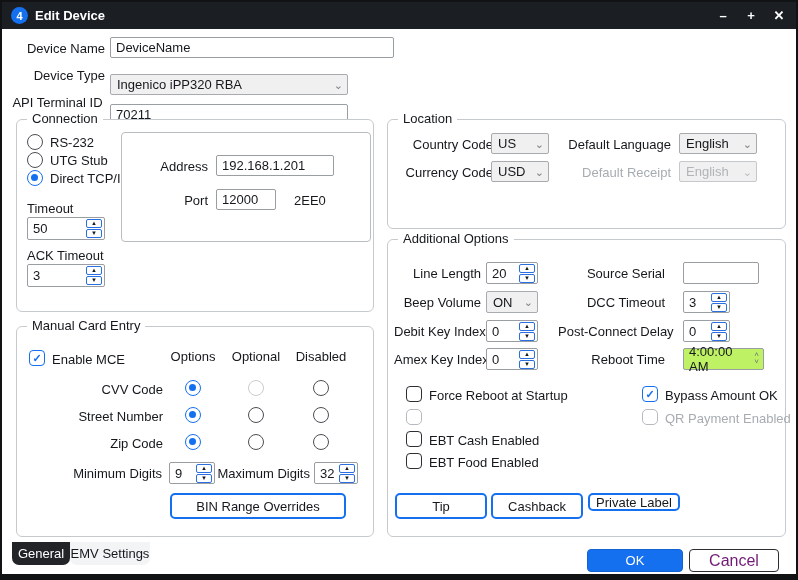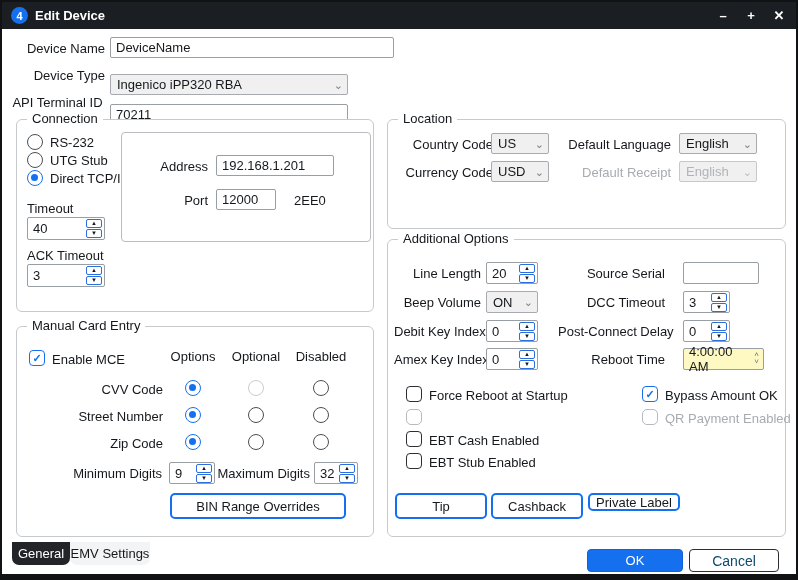--- a/index.html
+++ b/index.html
@@ -23,33 +23,33 @@
   .group { position:absolute; border:1px solid #c7cacd; border-radius:6px; background:#fff; }
   .legend { position:absolute; top:-9px; left:10px; background:#fff; padding:0 5px; font-size:13px; color:#15181c; white-space:nowrap; }
   .innerbox { position:absolute; border:1px solid #b9bcc0; border-radius:4px; background:#fff; }
   .dd { position:absolute; display:flex; align-items:center; justify-content:space-between; border:1px solid #a7abaf; border-radius:2px; background:#f0f0f0; font-size:13px; color:#15181c; padding:0 4px 0 6px; }
   .dd .chev { font-size:11px; color:#7a7f84; line-height:10px; }
   .dd.grayed { color:#b0b4b8; border-color:#c6c9cc; }
   .dd.grayed .chev { color:#b7bbbf; }
   .spin { position:absolute; display:flex; align-items:center; justify-content:space-between; border:1px solid #999ea3; border-radius:2px; background:#fff; padding:1px 2px 1px 5px; font-size:13px; color:#15181c; }
   .sbcol { display:flex; flex-direction:column; gap:1px; }
   .sbtn { width:16px; height:9px; border:1px solid #2a6ee0; border-radius:2px; background:#fff; color:#14171b; font-size:6px; line-height:7px; text-align:center; }
-  .timebox { position:absolute; display:flex; align-items:center; justify-content:space-between; border:1px solid #999ea3; border-radius:2px; background:#fef9c3; padding:0 4px 0 5px; font-size:13px; color:#15181c; }
+  .timebox { position:absolute; display:flex; align-items:center; justify-content:space-between; border:1px solid #999ea3; border-radius:2px; background:#bef264; padding:0 4px 0 5px; font-size:13px; color:#15181c; }
   .carets { display:flex; flex-direction:column; line-height:6px; }
   .caret { font-size:8px; color:#6d7control278; color:#6d7278; height:7px; }
   .cb { position:absolute; width:16px; height:16px; border:1.6px solid #2b2f33; border-radius:4px; background:#fff; display:flex; align-items:center; justify-content:center; font-size:11px; font-weight:bold; color:transparent; }
   .cb.checked { border-color:#1570EF; color:#1570EF; }
   .cb.off { border-color:#b6babe; border-radius:5px; }
   .rb { position:absolute; width:16px; height:16px; border:1.6px solid #4a4f54; border-radius:50%; background:#fff; }
   .rb.sel { border-color:#1570EF; }
   .rb.sel::after { content:""; position:absolute; left:2.6px; top:2.6px; width:7.5px; height:7.5px; border-radius:50%; background:#1570EF; }
   .rb.off { border-color:#c9ccd0; }
   .btn { position:absolute; display:flex; align-items:center; justify-content:center; background:#fff; border:2px solid #1570EF; border-radius:5px; font-size:13px; color:#15181c; cursor:default; }
   .okbtn { position:absolute; display:flex; align-items:center; justify-content:center; background:#1570EF; border:1px solid #1262d1; border-radius:4px; color:#fff; font-size:13px; }
-  .cancelbtn { position:absolute; display:flex; align-items:center; justify-content:center; background:#fff; border:1.5px solid #2b2f33; border-radius:4px; color:#0c4a6e; font-size:14px; }
+  .cancelbtn { position:absolute; display:flex; align-items:center; justify-content:center; background:#fff; border:1.5px solid #2b2f33; border-radius:4px; color:#701a75; font-size:16px; }
   .tab { position:absolute; display:flex; align-items:center; justify-content:center; font-size:13px; border-radius:0 0 7px 7px; }
   .tab.active { background:#222428; color:#fff; }
   .tab.idle { background:#f3f4f6; color:#15181c; }
 </style>
 </head>
 <body>
 
 <div class="window">
 
   <div class="titlebar">
@@ -89,21 +89,21 @@
     <div class="innerbox" style="left:104px; top:12px; width:250px; height:110px;">
       <div class="lbl r" style="left:8px; top:26px; width:78px;">Address</div>
       <input class="txt" style="left: 94px; top: 22px; width: 118px; height: 21px;" value="192.168.1.201">
       <div class="lbl r" style="left:8px; top:60px; width:78px;">Port</div>
       <input class="txt" style="left: 94px; top: 56px; width: 60px; height: 21px;" value="12000">
       <div class="lbl" style="left:172px; top:60px;">2EE0</div>
     </div>
 
     <div class="lbl" style="left:10px; top:81px;">Timeout</div>
     <div class="spin" style="left:10px; top:97px; width:78px; height:23px;">
-      <span>40</span>
+      <span>50</span>
       <span class="sbcol">
         <span class="sbtn">▲</span>
         <span class="sbtn">▼</span>
       </span>
     </div>
 
     <div class="lbl" style="left:10px; top:128px;">ACK Timeout</div>
     <div class="spin" style="left:10px; top:144px; width:78px; height:23px;">
       <span>3</span>
       <span class="sbcol">
@@ -215,21 +215,21 @@
 
     <span class="cb off" style="left:18px; top:169px;"></span>
 
     <span class="cb off" style="left:254px; top:169px;"></span>
     <div class="lbl dis" style="left:277px; top:171px;">QR Payment Enabled</div>
 
     <span class="cb" style="left:18px; top:191px;"></span>
     <div class="lbl" style="left:41px; top:193px;">EBT Cash Enabled</div>
 
     <span class="cb" style="left:18px; top:213px;"></span>
-    <div class="lbl" style="left:41px; top:215px;">EBT Stub Enabled</div>
+    <div class="lbl" style="left:41px; top:215px;">EBT Food Enabled</div>
 
     <div class="btn" style="left:7px; top:253px; width:92px; height:26px;">Tip</div>
     <div class="btn" style="left:103px; top:253px; width:92px; height:26px;">Cashback</div>
     <div class="btn" style="left:200px; top:253px; width:92px; height:18px;">Private Label</div>
   </div>
 
   <div class="group" style="left:14px; top:324px; width:358px; height:211px;">
     <div class="legend">Manual Card Entry</div>
 
     <span class="cb checked" style="left:12px; top:23px;">✓</span>

